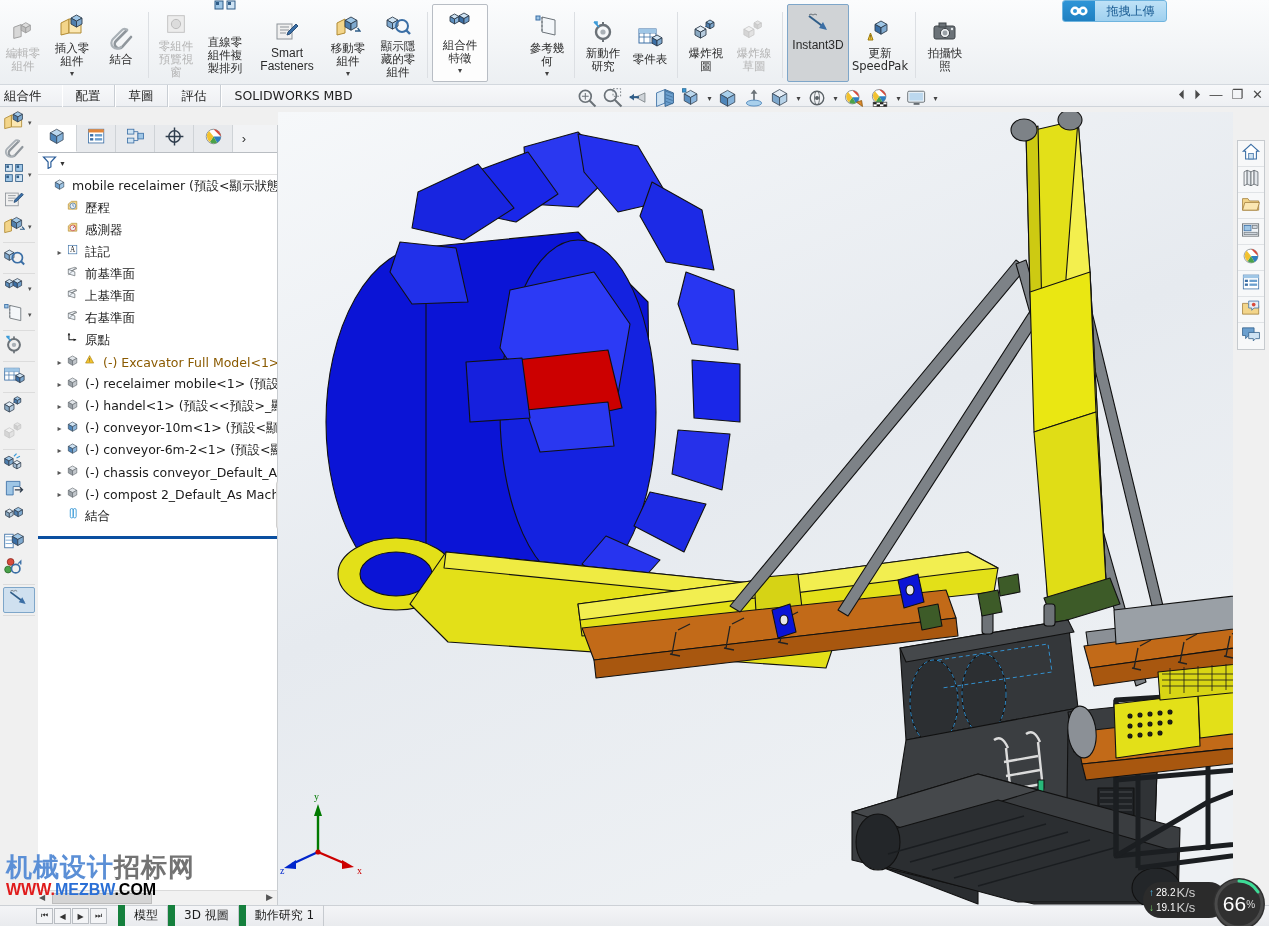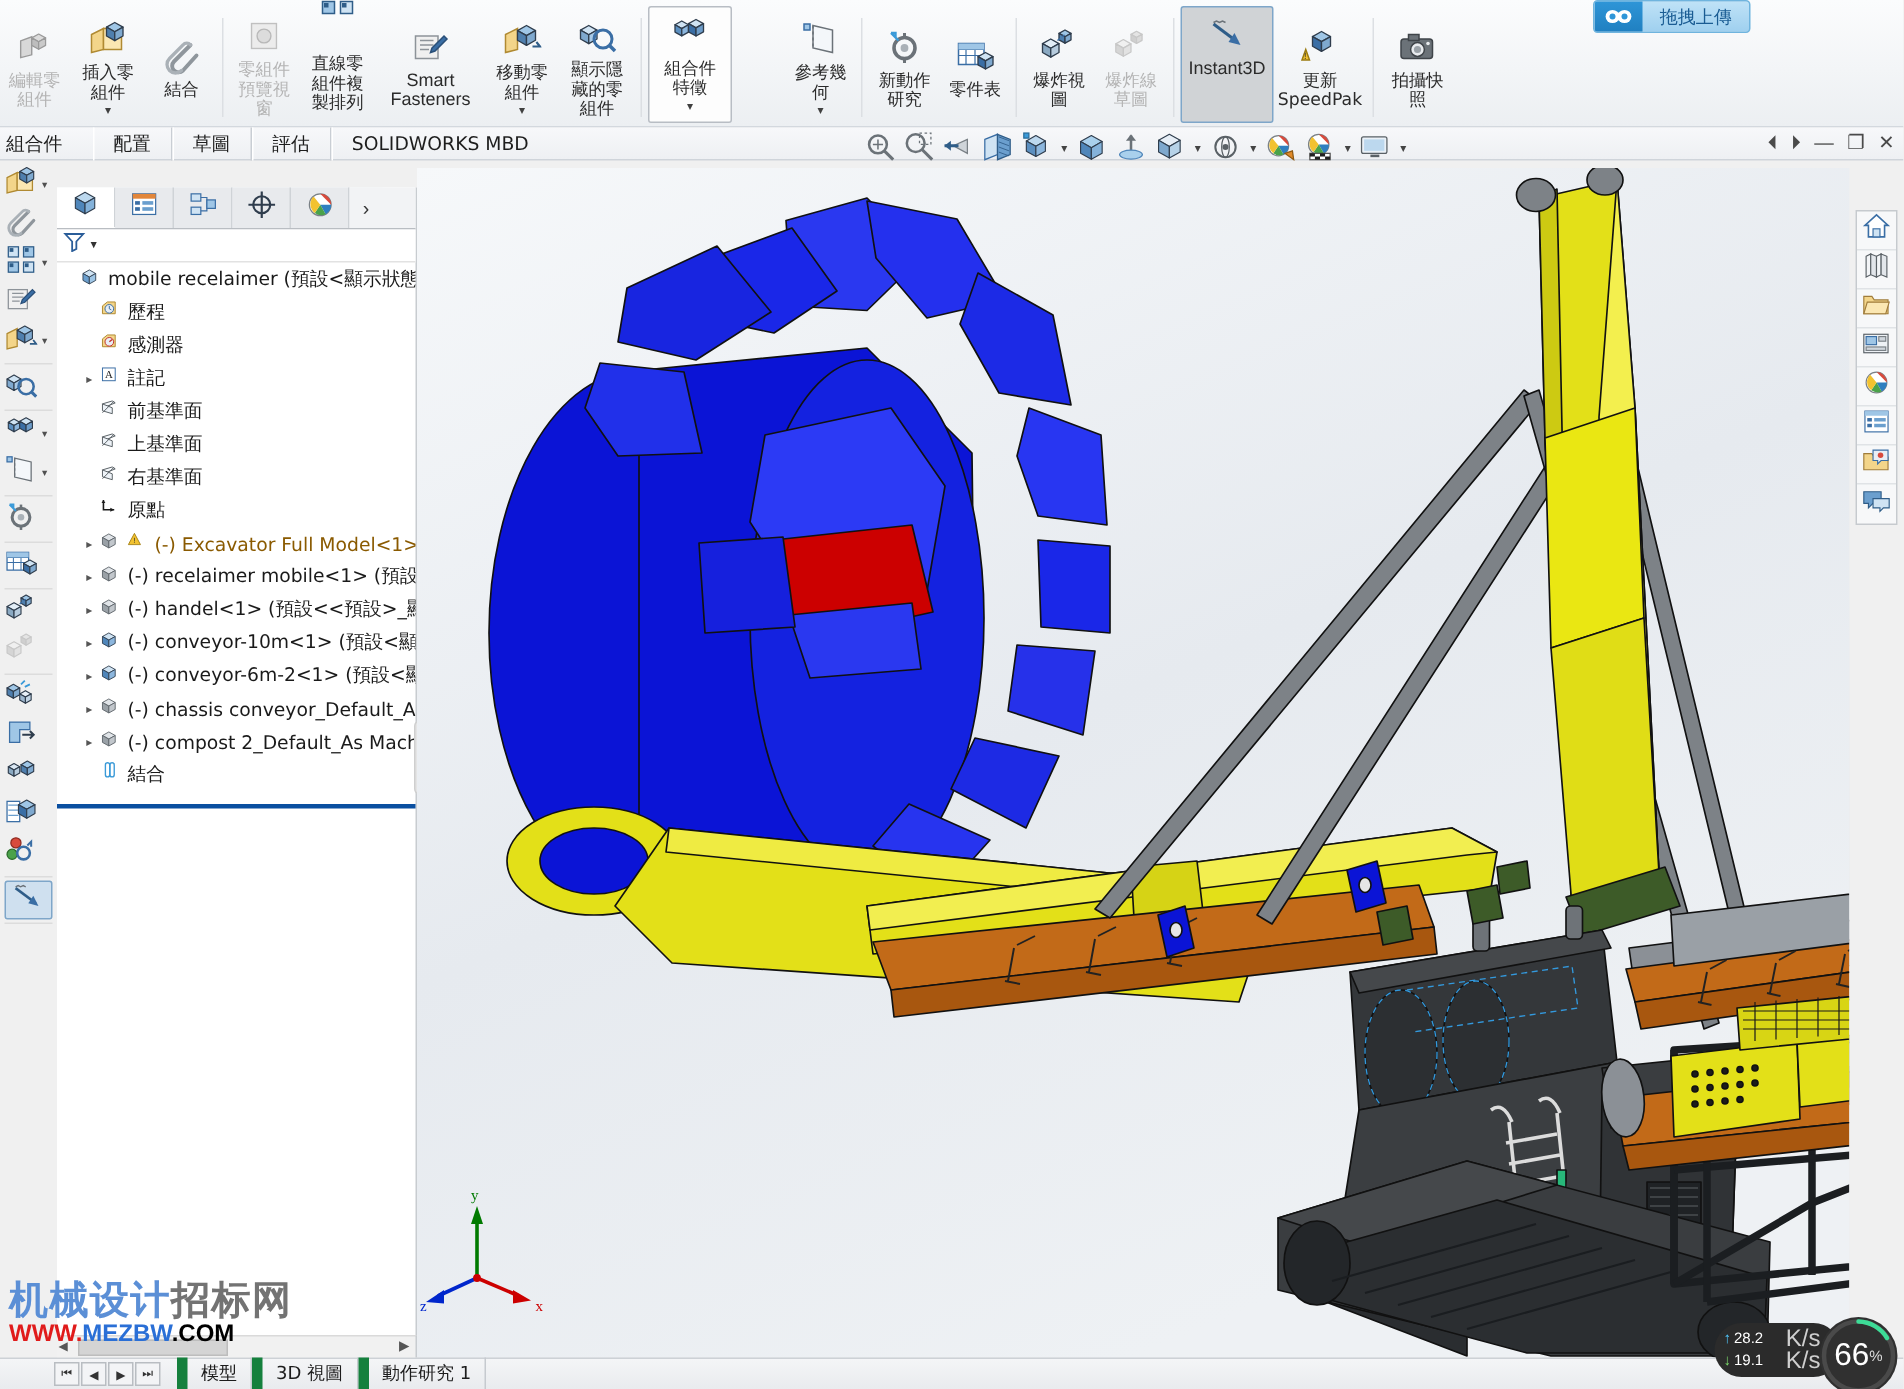--- a/index.html
+++ b/index.html
@@ -136,21 +136,21 @@
   .uploadchip .txt{ flex:1; text-align:center; font-size:12px; color:#1a5c93;
                     font-family:"DejaVu Sans","Liberation Sans",sans-serif;}
 
   
   .netw{ position:absolute; right:4px; bottom:4px; width:122px; height:44px; }
   .netpill{ position:absolute; left:0; top:4px; width:84px; height:36px; border-radius:18px;
             background:#2b2b2b; color:#fff; padding:3px 6px;}
   .netline{ display:flex; align-items:center; font-size:11px; height:15px;
             font-family:"Liberation Sans",sans-serif;}
   .netline .v{ color:#fff; font-size:10px; }
-  .netline .u{ color:#cfcfcf; font-size:16px; margin-left:15px;}
+  .netline .u{ color:#cfcfcf; font-size:13px; margin-left:1px;}
   .netline .ar{ font-size:10px; margin-right:2px;}
   .netcircle{ position:absolute; right:0; top:0; width:52px; height:52px; border-radius:50%;
               background:#303030; display:flex; align-items:center; justify-content:center;}
   .netcircle .pct{ color:#fff; font-size:21px; font-family:"Liberation Sans",sans-serif;}
   .netcircle .pctu{ color:#ddd; font-size:10px; }
 
   .topclip{ position:absolute; left:150px; top:-9px; width:300px; height:10px;
             border:1px solid #b7bcc2; background:#fff; }
 </style>
 </head>

